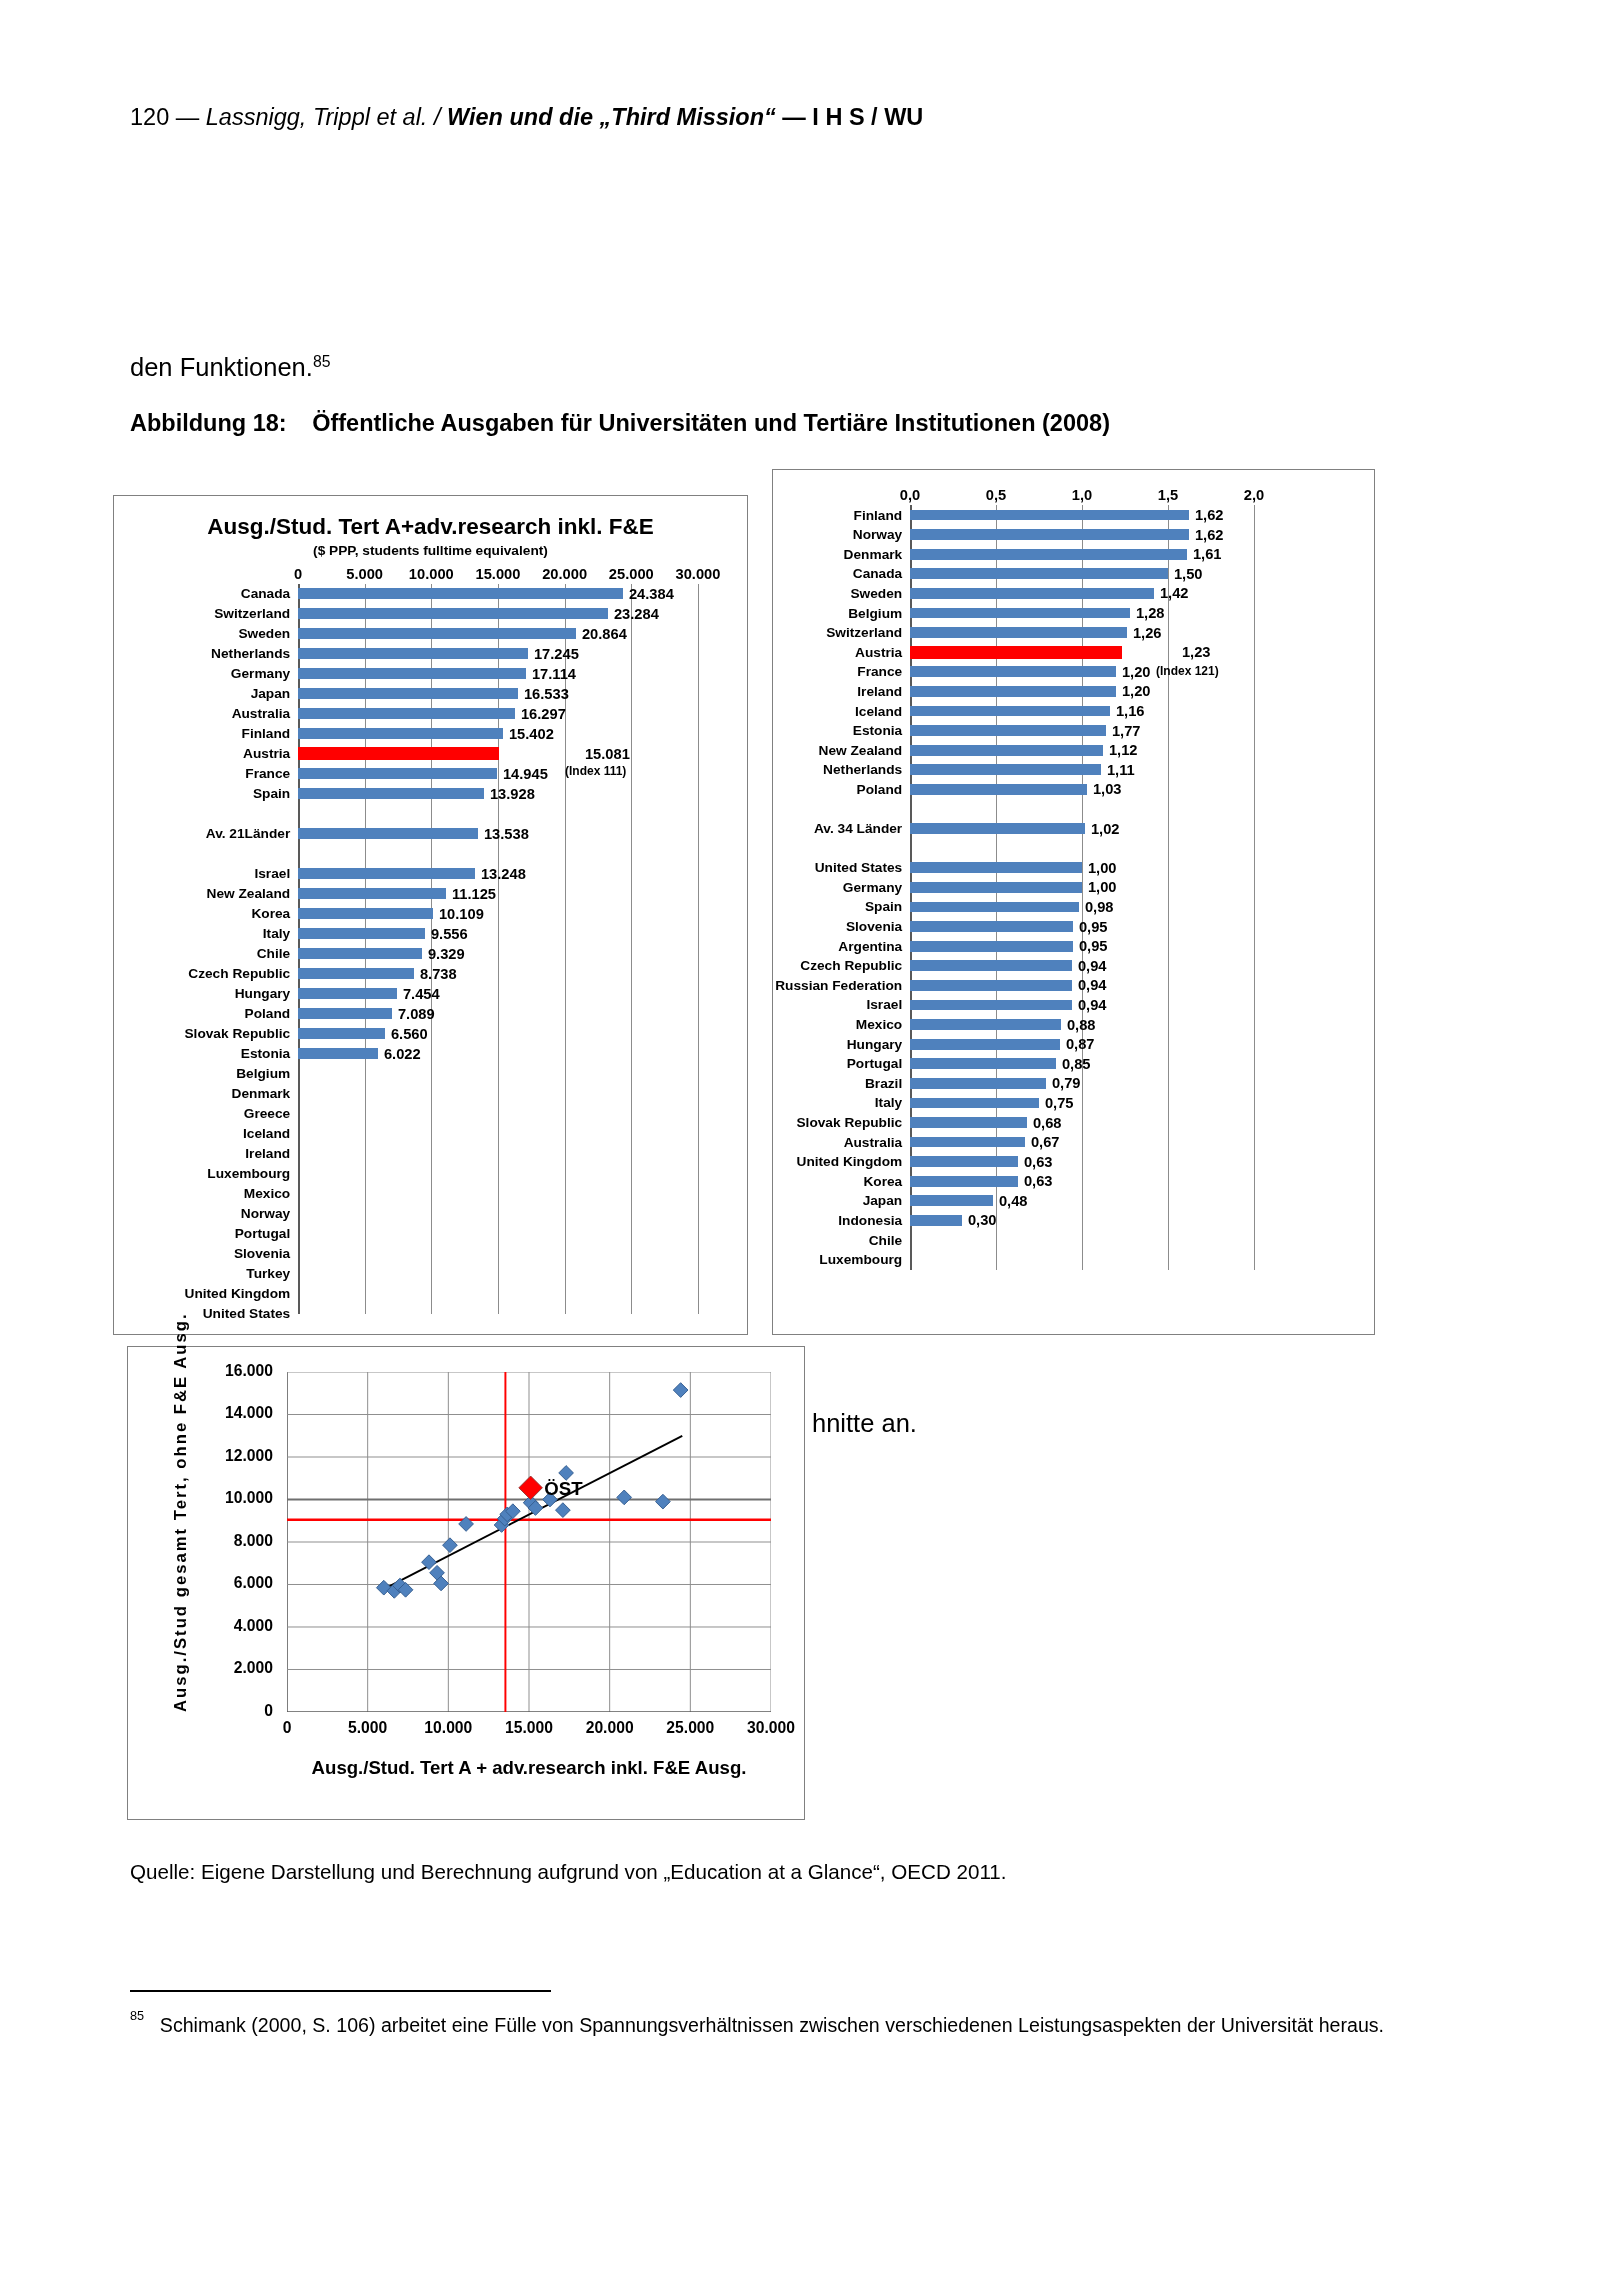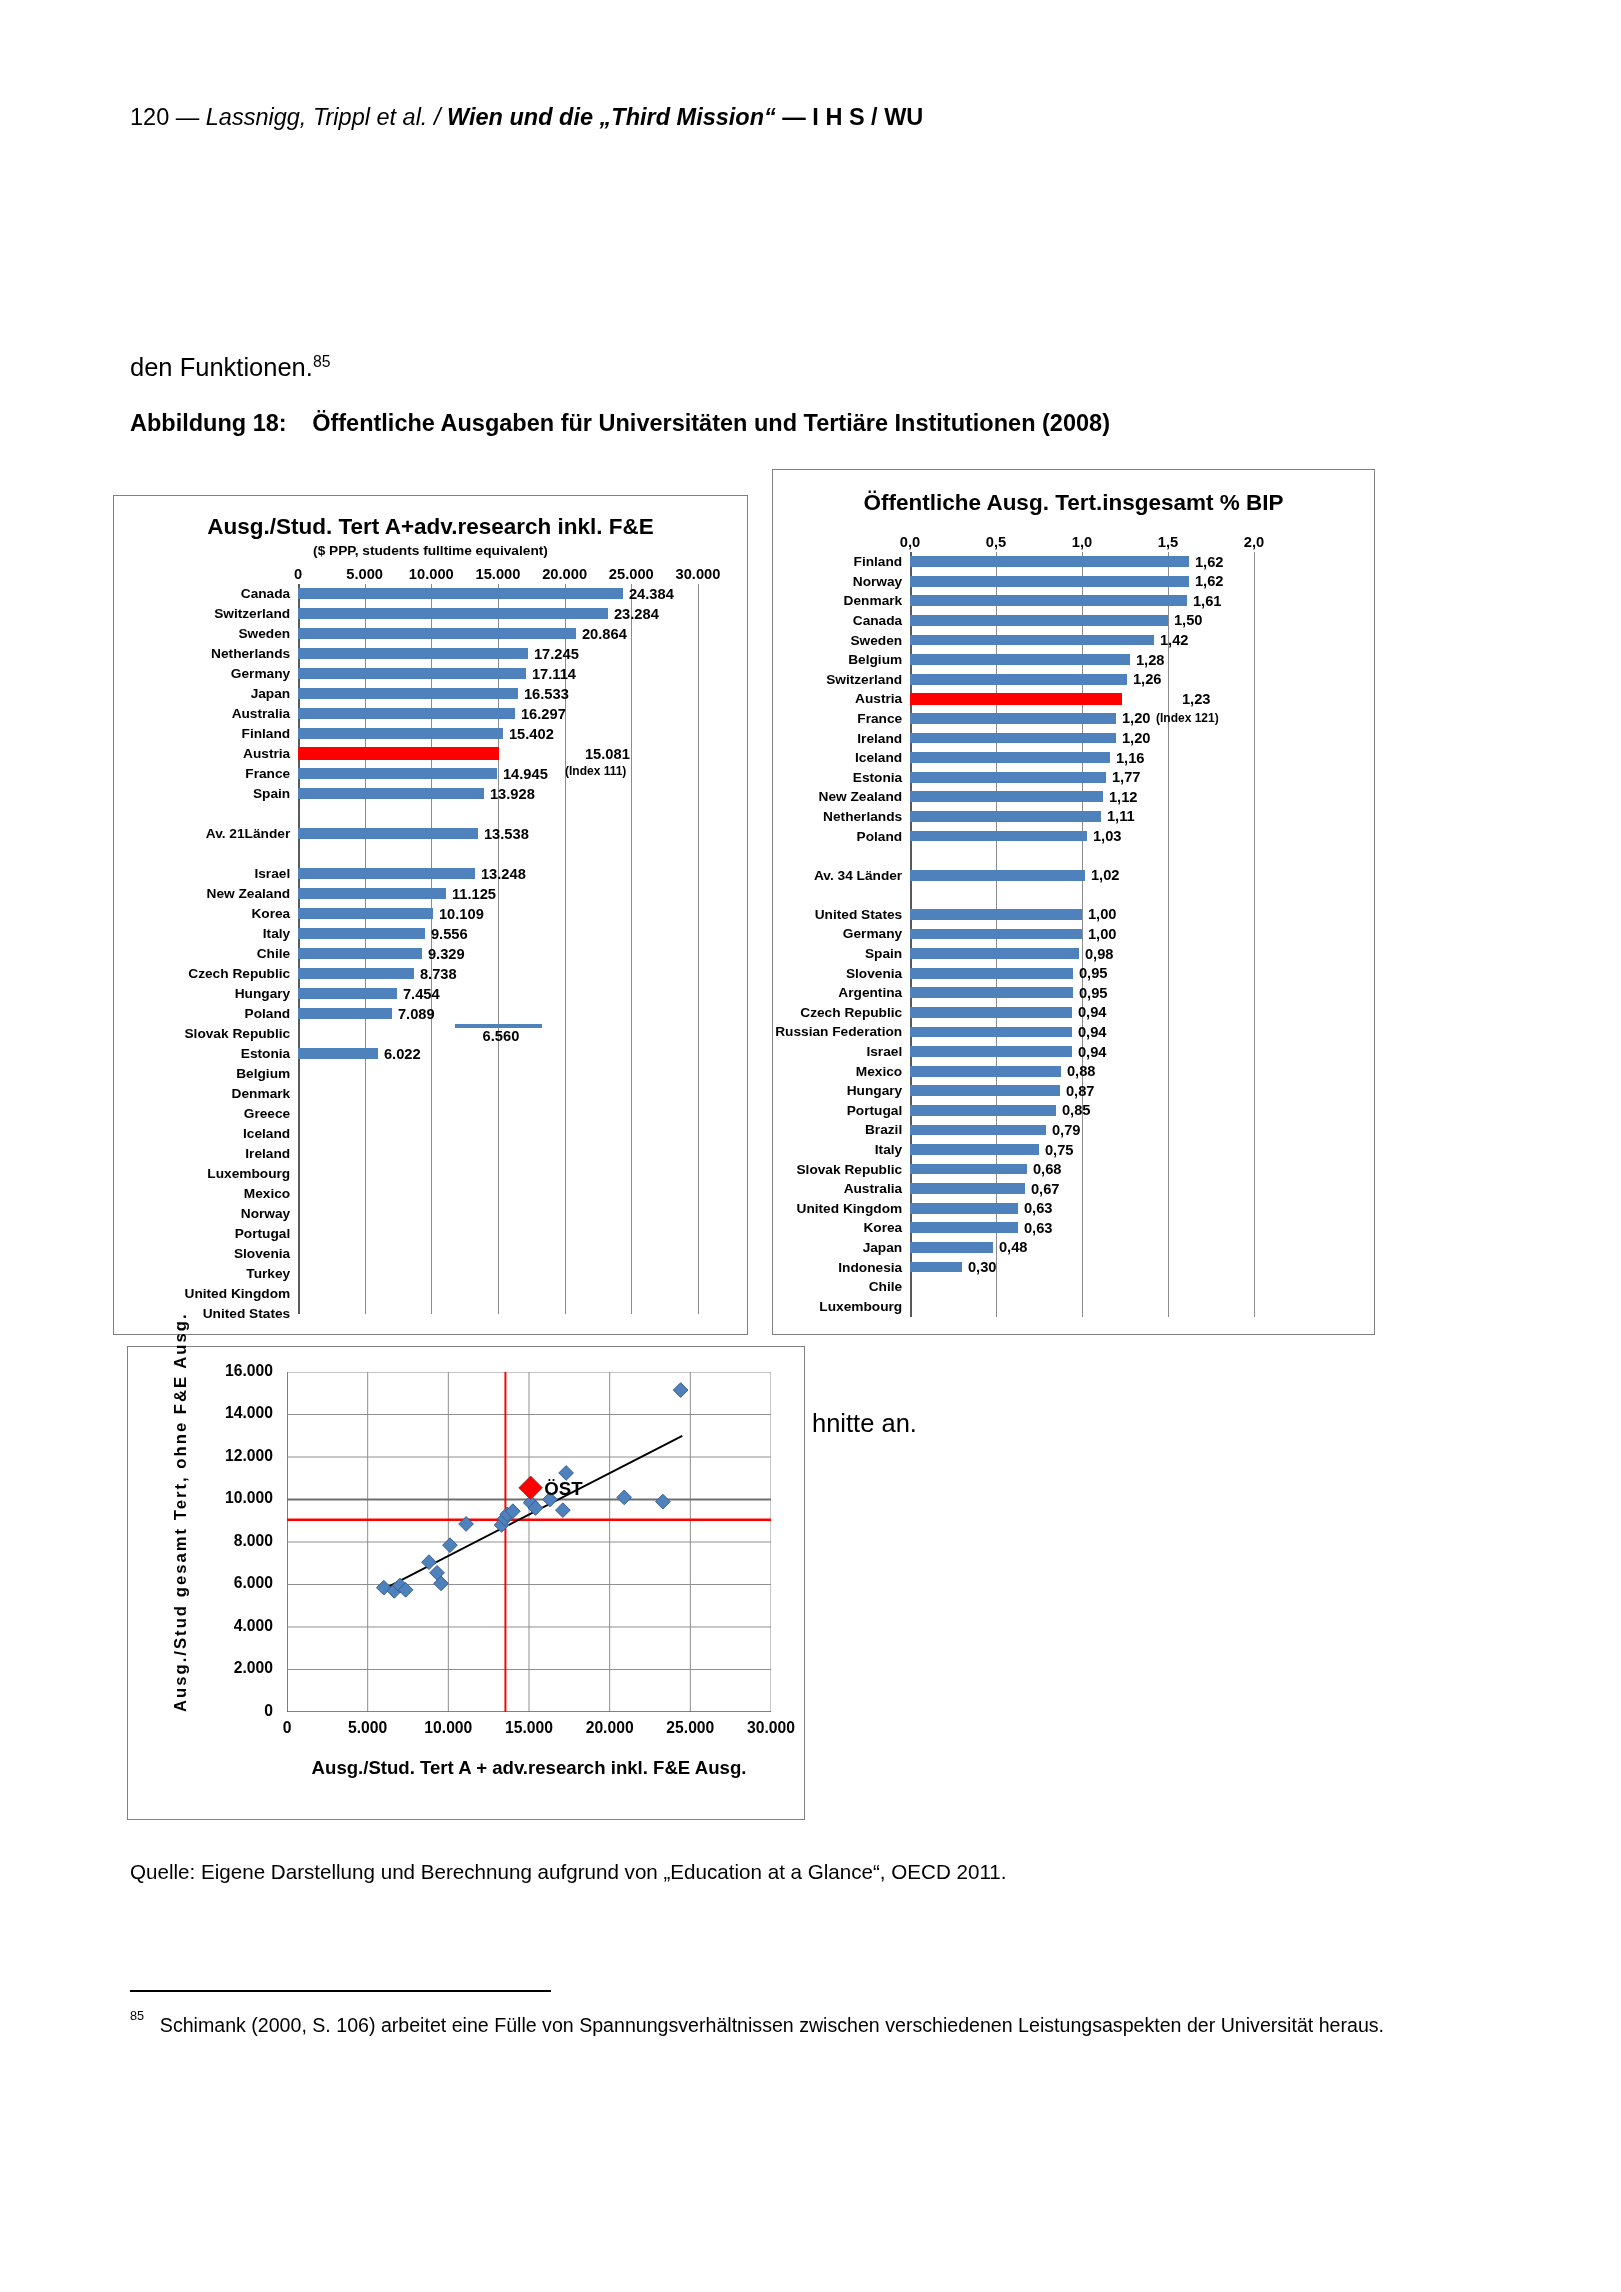--- a/index.html
+++ b/index.html
@@ -232,21 +232,21 @@
           <span class="val">8.738</span>
         </div>
         <div class="bar-row" style="height: 20px;">
           <div class="bar" style="width: 99px;"></div>
           <span class="val">7.454</span>
         </div>
         <div class="bar-row" style="height: 20px; align-items: center;">
           <div class="bar" style="width: 94px;"></div>
           <span class="val">7.089</span>
         </div>
-        <div class="bar-row" style="height: 20px; flex-direction: column;">
+        <div class="bar-row" style="height: 20px;">
           <div class="bar" style="width: 87px;"></div>
           <span class="val">6.560</span>
         </div>
         <div class="bar-row" style="height: 20px;">
           <div class="bar" style="width: 80px;"></div>
           <span class="val">6.022</span>
         </div>
         <div class="bar-row" style="height: 20px;"></div>
         <div class="bar-row" style="height: 20px;"></div>
         <div class="bar-row" style="height: 20px;"></div>
@@ -258,21 +258,20 @@
         <div class="bar-row" style="height: 20px;"></div>
         <div class="bar-row" style="height: 20px;"></div>
         <div class="bar-row" style="height: 20px;"></div>
         <div class="bar-row" style="height: 20px;"></div>
         <div class="bar-row" style="height: 20px;"></div>
       </div>
   </div>
 </div>
 
 <div class="chart-box" id="right-chart">
-  <div class="c-title">Öffentliche Ausg. Tert.insgesamt % BIP</div>
   <div class="axis-row">
       <span style="left: 0%;">0,0</span>
       <span style="left: 25%;">0,5</span>
       <span style="left: 50%;">1,0</span>
       <span style="left: 75%;">1,5</span>
       <span style="left: 100%;">2,0</span>
     </div>
   <div class="plot-wrap">
     <div class="labels-col" style="width: 137px;">
         <div class="bar-label" style="height: 19.6px;">Finland</div>

